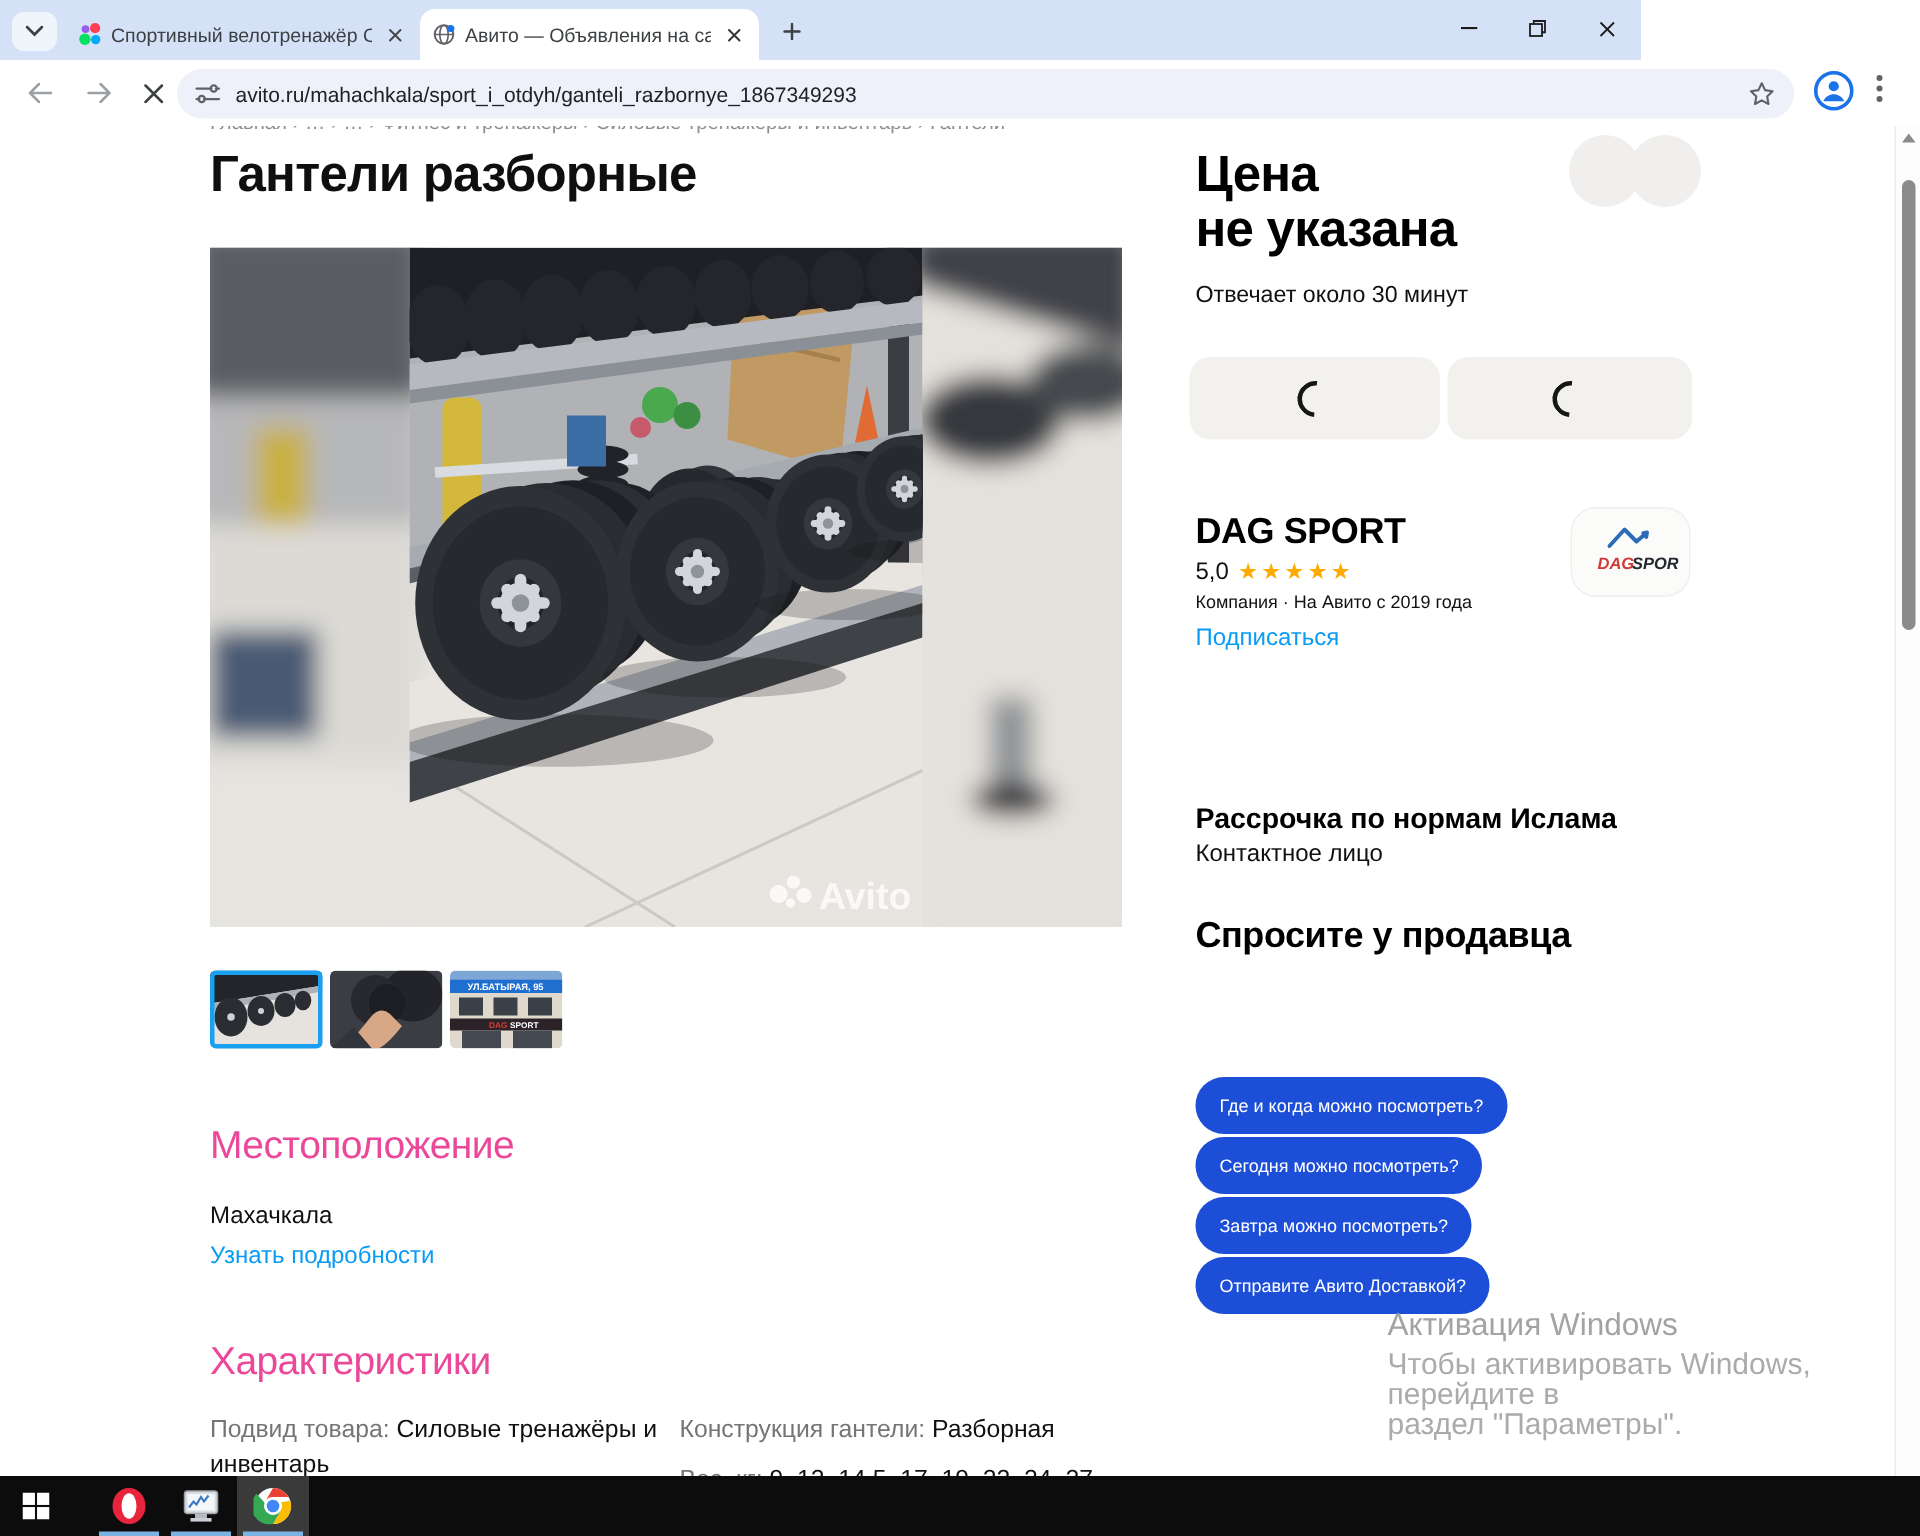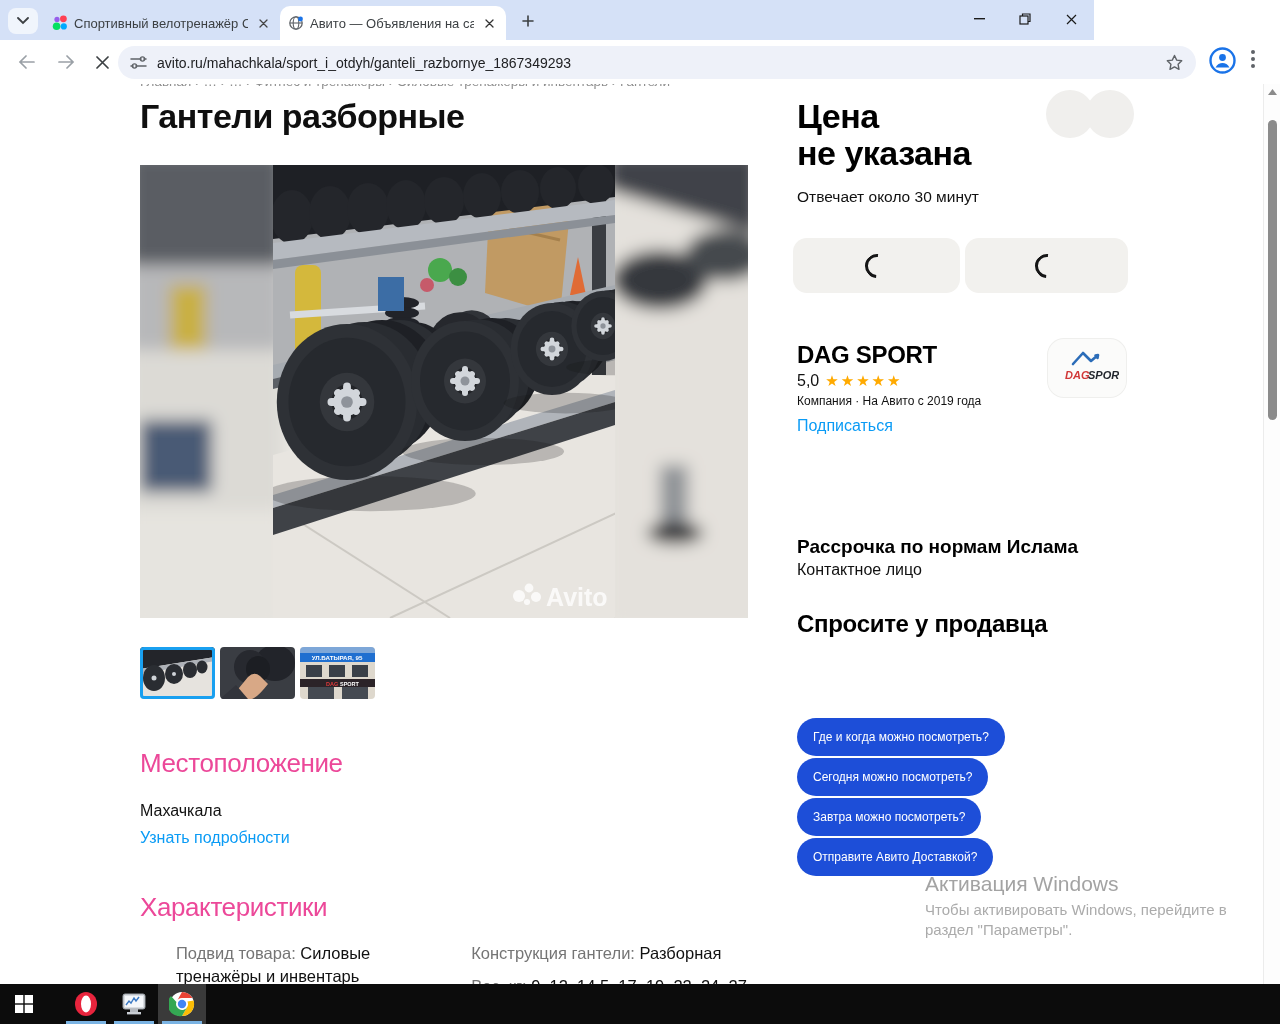--- a/index.html
+++ b/index.html
@@ -41,21 +41,21 @@
   .gallery { position:absolute; left:140px; top:81px; width:608px; height:453px; background:#e9e7e2; overflow:hidden; }
   .thumbs { position:absolute; left:140px; top:563px; display:flex; gap:5px; }
   .thumb { width:75px; height:52px; border-radius:4px; overflow:hidden; position:relative; }
   .thumb.sel { outline:3px solid #19a0f0; outline-offset:-3px; }
 
   .sec-h { position:absolute; font-size:26px; font-weight:400; letter-spacing:-.4px; color:#ec4899; }
   .city { position:absolute; left:140px; top:718px; font-size:16px; color:#111; }
   .bluelink { color:#0a9bf5; font-size:16px; }
   .loc-link { position:absolute; left:140px; top:745px; }
   .chars { position:absolute; left:140px; top:858px; width:620px; font-size:16.5px; line-height:23px; }
-  .chars .row { display:flex;margin-left:36px; }
+  .chars .row { display:flex; }
   .chars .cell { width:300px; margin-right:13px; }
   .chars .cell.r { width:307px; margin-right:0; }
   .lbl { color:#757575; }
   .val { color:#111; }
 
   
   .price1,.price2 { position:absolute; left:797px; font-size:34px; font-weight:700; letter-spacing:-.5px; }
   .price1 { top:13px; } .price2 { top:50px; }
   .skel { position:absolute; top:6px; width:48px; height:48px; border-radius:50%; background:#f0efed; }
   .resp { position:absolute; left:797px; top:104px; font-size:15.5px; color:#111; }
@@ -78,21 +78,21 @@
   .ask-h { position:absolute; left:797px; top:526px; font-size:24px; font-weight:700; letter-spacing:-.3px; }
   .askinput { position:absolute; left:793px; top:573px; width:335px; height:46px; border-radius:14px;
               background:#f0efec; display:flex; align-items:center; padding:0 16px; }
   .askinput .v { flex:1; font-size:16px; color:#111; }
   .chip { position:absolute; left:797px; height:38px; background:#1d4ed8; color:#fff; font-size:12px;
           border:none; border-radius:19px; padding:0 16px; display:flex; align-items:center;
           font-family:"Liberation Sans", sans-serif; }
 
   .winwm { position:absolute; left:925px; top:788px; color:#a3a3a3; }
   .winwm .l1 { font-size:21px; font-weight:400; }
-  .winwm .l2 { font-size:15px; line-height:20px; margin-top:4px; color:#ababab; }
+  .winwm .l2 { font-size:20px; line-height:20px; margin-top:4px; color:#ababab; }
 
   
   .sbar { position:absolute; right:0; top:84px; width:17px; height:900px; background:#fdfdfd; border-left:1px solid #ececec; }
   .sbar .thumb { position:absolute; left:4px; top:36px; width:9px; height:300px; border-radius:5px; background:#8b8b8b; }
   .sbar .arr { position:absolute; left:3px; top:4px; }
 
   
   .taskbar { position:absolute; left:0; top:984px; width:1280px; height:40px; background:#0c0c0c;
              display:flex; align-items:center; }
   .tb-item { width:48px; height:40px; display:flex; align-items:center; justify-content:center; position:relative; }

